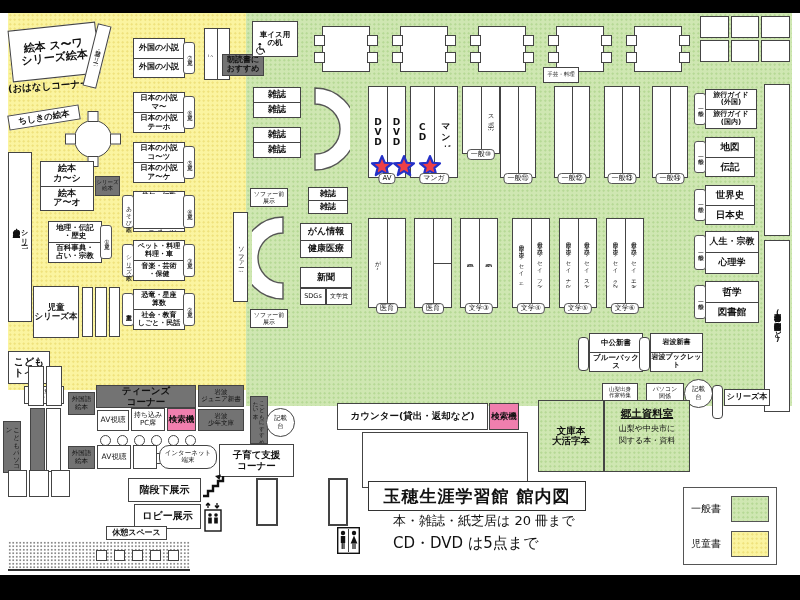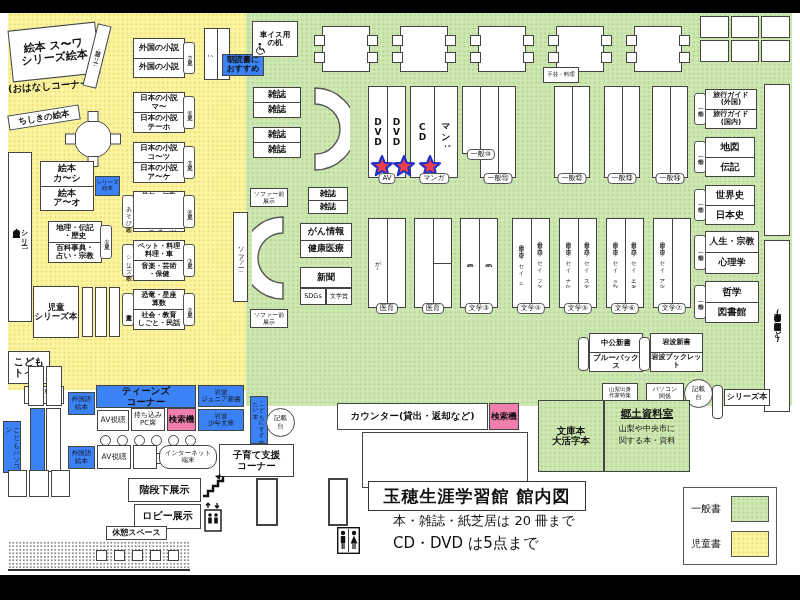--- a/index.html
+++ b/index.html
@@ -10,21 +10,21 @@
   #bar-bottom{top:575px;height:25px}
   .zone{position:absolute;z-index:0}
   .gz{background-color:#cfe7b2;background-image:radial-gradient(#b4d893 0.9px,transparent 1px);background-size:4.5px 4.5px}
   .yz{background-color:#fbf4a0;background-image:radial-gradient(#eee07a 0.9px,transparent 1px);background-size:4.5px 4.5px}
   #zone-children{left:8px;top:13px;width:238px;height:377px}
   #zone-general{left:246px;top:13px;width:546px;height:393px}
   #map{position:absolute;inset:0;z-index:2}
   .el{position:absolute;box-sizing:border-box;line-height:1.08}
   .b{font-weight:bold}
   .bx{border:1.2px solid #444;background:#fff;display:flex;flex-direction:column}
-  .ybg{background:#3b82f6}.pbg{background:#f07fae}.gbg{background-color:#cfe7b2;background-image:radial-gradient(#b4d893 0.9px,transparent 1px);background-size:4.5px 4.5px}
+  .ybg{background:#737373}.pbg{background:#f07fae}.gbg{background-color:#cfe7b2;background-image:radial-gradient(#b4d893 0.9px,transparent 1px);background-size:4.5px 4.5px}
   .row{flex:1;display:flex;align-items:center;justify-content:center;text-align:center;overflow:hidden}
   .row+.row{border-top:1.2px solid #444}
   .row div{white-space:nowrap}
   .lbl{display:flex;align-items:center;justify-content:center;text-align:center;white-space:nowrap}
   .vtb{align-items:center;justify-content:center;flex-direction:row}
   .vt{writing-mode:vertical-rl;text-orientation:upright;line-height:1.15;max-height:98%;overflow:hidden}
   .pr{flex-direction:row}
   .col{flex:1;display:flex;flex-direction:column;align-items:center;justify-content:center;overflow:hidden}
   .col+.col{border-left:1.2px solid #444}
   .sec{flex:1;display:flex;align-items:center;justify-content:center;width:100%}
@@ -572,21 +572,21 @@
     </div>
     <div class="el bx pr" style="left: 462px; top: 86px; width: 38px; height: 68px; font-size: 6.5px;">
       <div class="col">
         <div class="vt">日本語・外国語</div>
       </div>
       <div class="col">
         <div class="vt">スポーツ・音楽・演劇</div>
       </div>
       <div class="ptag">一般⑩</div>
     </div>
-    <div class="el bx pr" style="left: 480px; top: 86px; width: 36px; height: 92px; font-size: 6.5px;">
+    <div class="el bx pr" style="left: 500px; top: 86px; width: 36px; height: 92px; font-size: 6.5px;">
       <div class="col">
         <div class="vt">芸術・美術</div>
       </div>
       <div class="col">
         <div class="vt">観光・産業</div>
       </div>
       <div class="ptag">一般⑪</div>
     </div>
     <div class="el bx pr" style="left: 554px; top: 86px; width: 36px; height: 92px; font-size: 6.5px;">
       <div class="col">
@@ -714,29 +714,20 @@
       <div class="ptag">文学⑤</div>
     </div>
     <div class="el bx pr" style="left: 606px; top: 218px; width: 38px; height: 90px; font-size: 5.5px;">
       <div class="col">
         <div class="vt">日本の小説・エッセイ ク〜シ</div>
       </div>
       <div class="col">
         <div class="vt">日本の小説・エッセイ エ〜キ</div>
       </div>
       <div class="ptag">文学⑥</div>
-    </div>
-    <div class="el bx pr" style="left: 653px; top: 218px; width: 38px; height: 90px; font-size: 5.5px;">
-      <div class="col">
-        <div class="vt">日本の小説・エッセイ ア〜ウ</div>
-      </div>
-      <div class="col">
-        <div class="vt">文学・俳句・詩</div>
-      </div>
-      <div class="ptag">文学⑦</div>
     </div>
     <div class="el bx vtb vtag" style="left: 578px; top: 337px; width: 11px; height: 34px; font-size: 5.5px;">
       <div class="vt">
         <div>一般新書</div>
       </div>
     </div>
     <div class="el b bx" style="left: 589px; top: 333px; width: 54px; height: 39px; font-size: 7.5px;">
       <div class="row">中公新書</div>
       <div class="row">ブルーバックス</div>
     </div>

